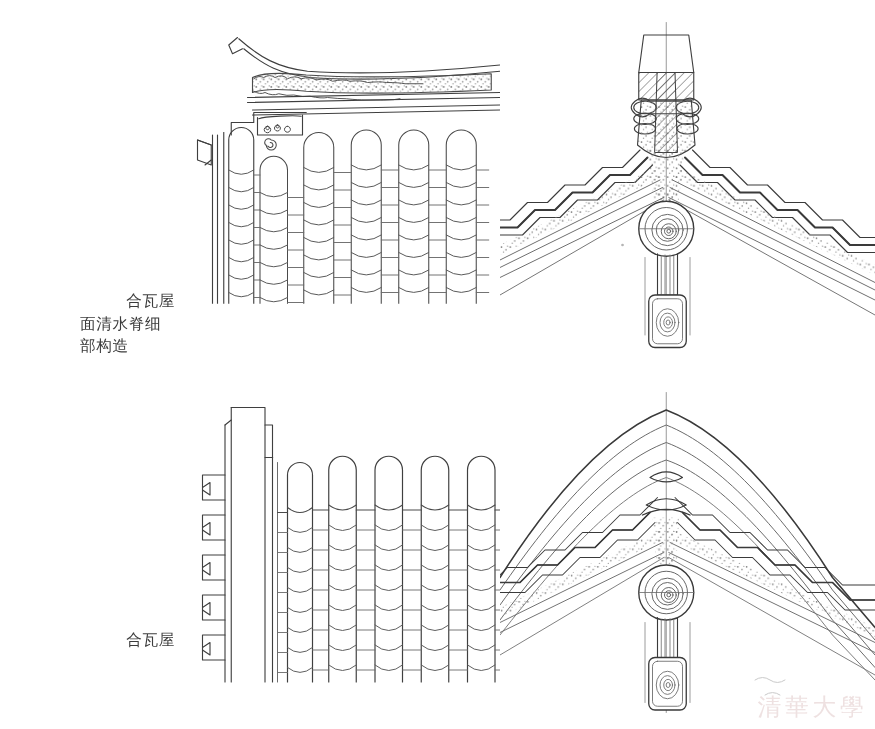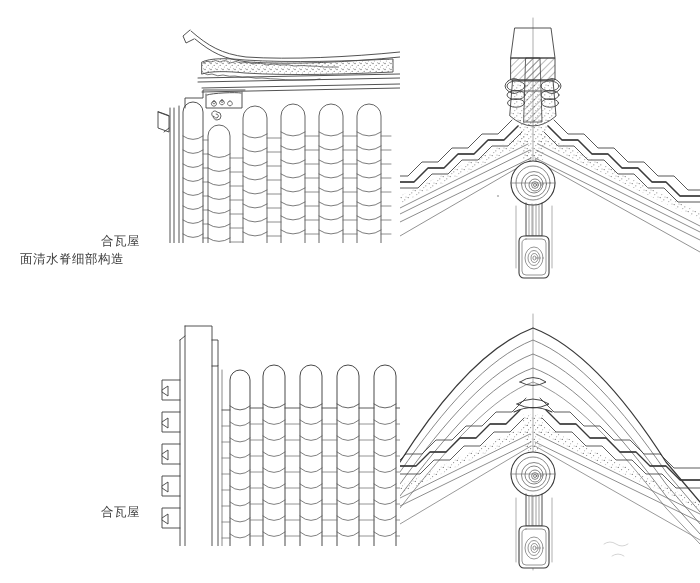--- a/index.html
+++ b/index.html
@@ -3,21 +3,21 @@
 <meta charset="utf-8">
 <style>
   html,body{margin:0;padding:0;background:#fff;}
   body{width:700px;height:583px;overflow:hidden;
        font-family:"Liberation Sans","DejaVu Sans",sans-serif;}
   #page{position:relative;width:700px;height:583px;background:#ffffff;}
 
   .caption{position:absolute;color:#3c3c3c;line-height:1.45;
            font-family:"DejaVu Sans","Liberation Sans",sans-serif;}
   .caption .l1{display:block;text-align:right;font-size:12.5px;letter-spacing:.5px;}
-  .caption .l2{display:block;text-align:left;font-size:12.5px;letter-spacing:.5px;}
+  .caption .l2{display:block;text-align:left;font-size:12.5px;letter-spacing:.5px;margin-left:44px;}
 
   .panel{position:absolute;}
   .panel svg{display:block;}
 
   .watermark{position:absolute;right:6px;bottom:4px;font-size:19px;
              color:#e9d7d7;letter-spacing:3px;opacity:.75;
              font-family:"DejaVu Sans","Liberation Sans",sans-serif;}
 </style>
 </head>
 <body>
@@ -412,14 +412,15 @@
 
   <div class="caption" style="left:20px;top:232px;width:120px;">
     <span class="l1">合瓦屋</span>
     <span class="l2">面清水脊细部构造</span>
   </div>
 
   <div class="caption" style="left:16px;top:503px;width:124px;">
     <span class="l1">合瓦屋</span>
   </div>
 
+  <div class="watermark">清華大學</div>
 
 </div>
 
 </body></html>

